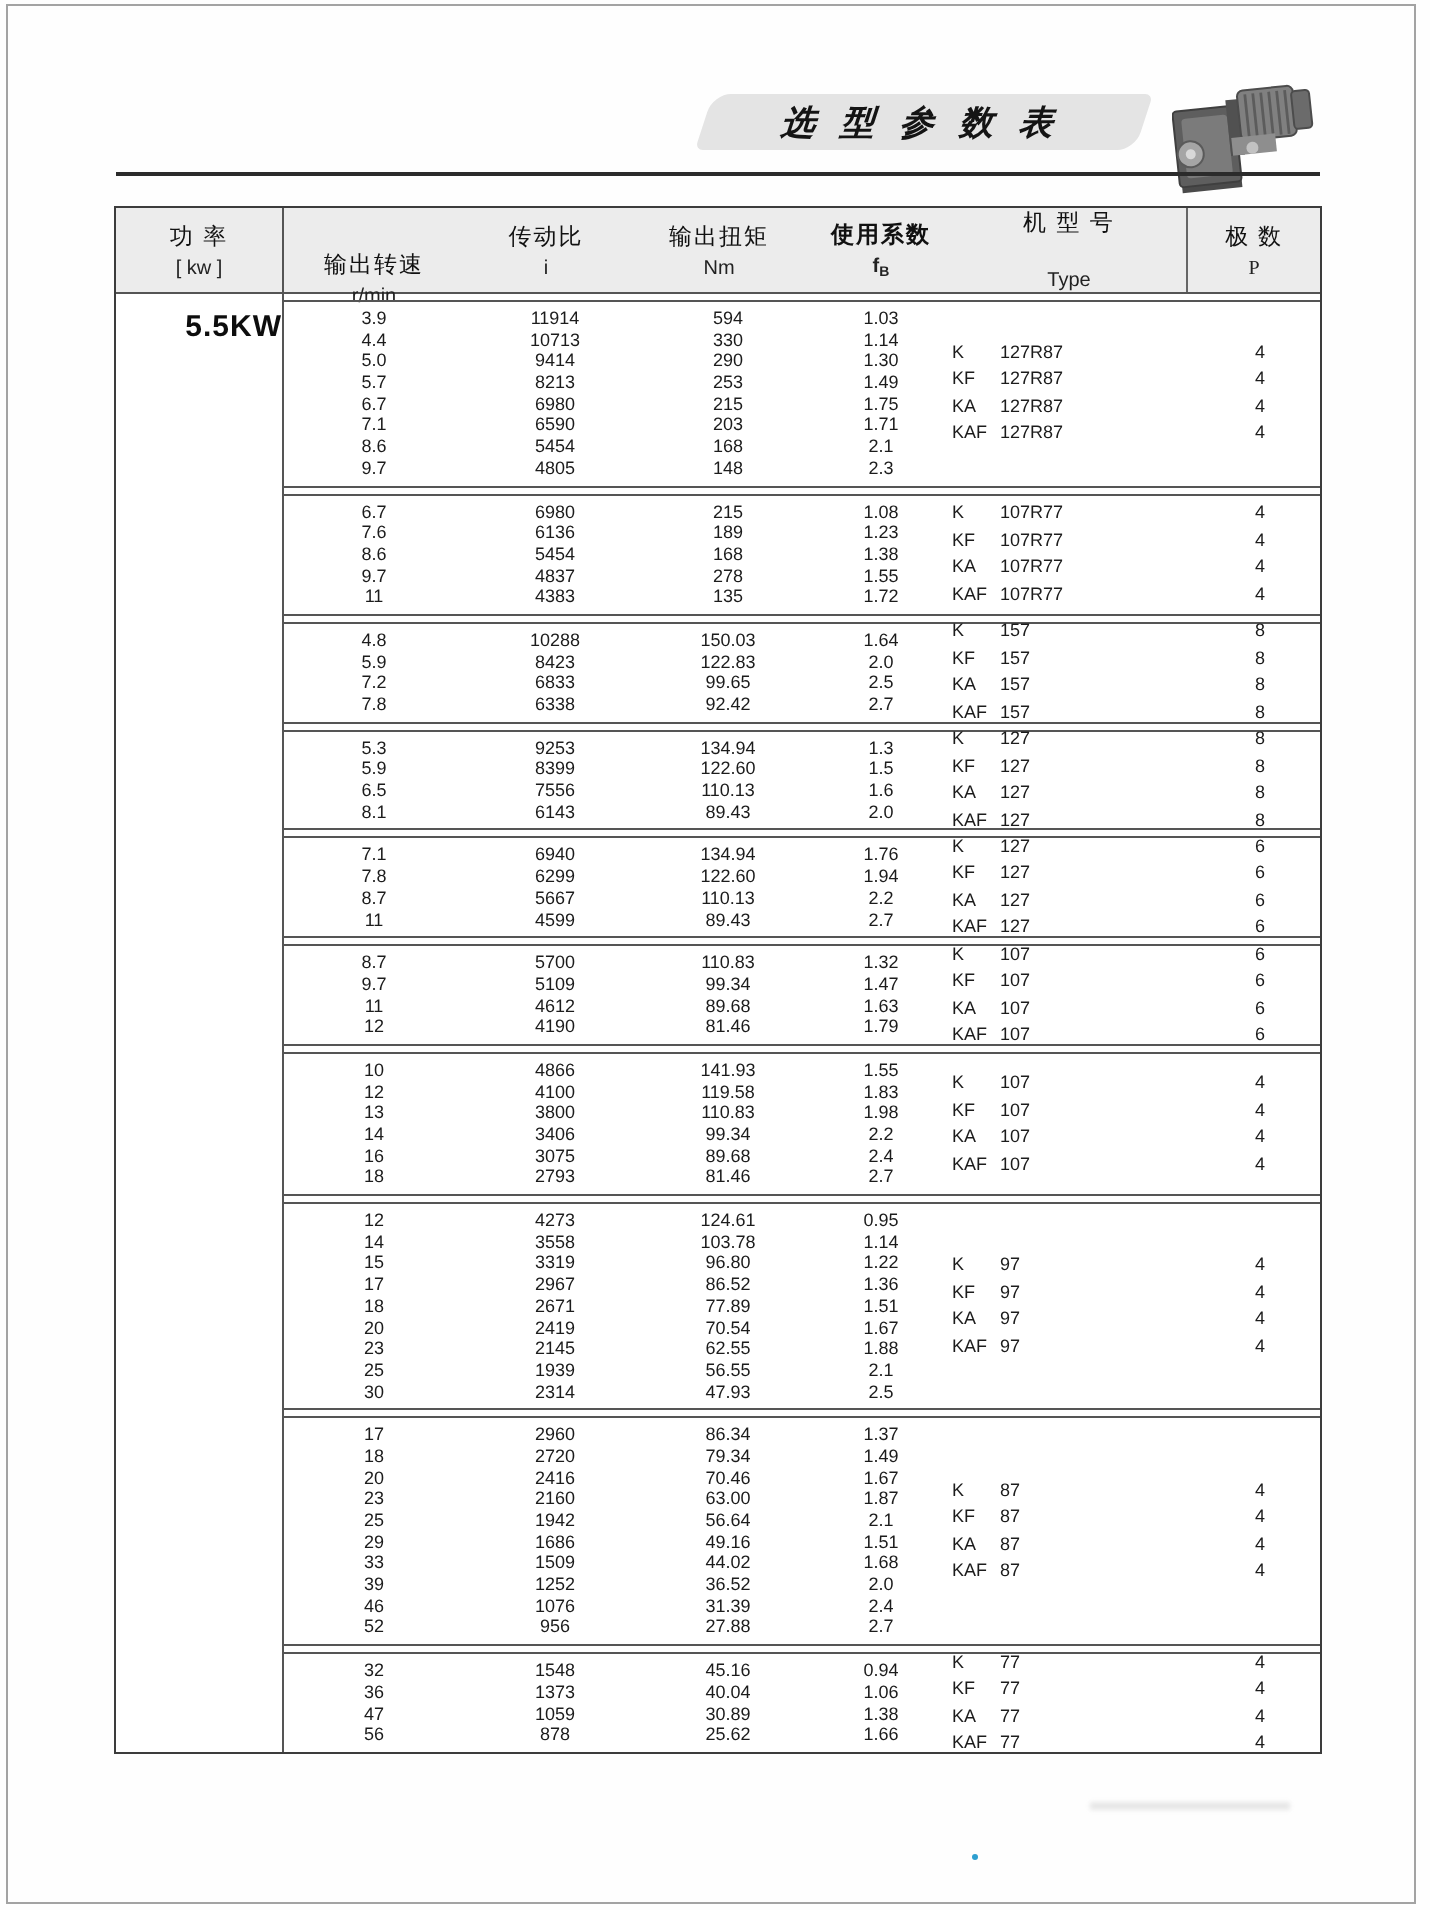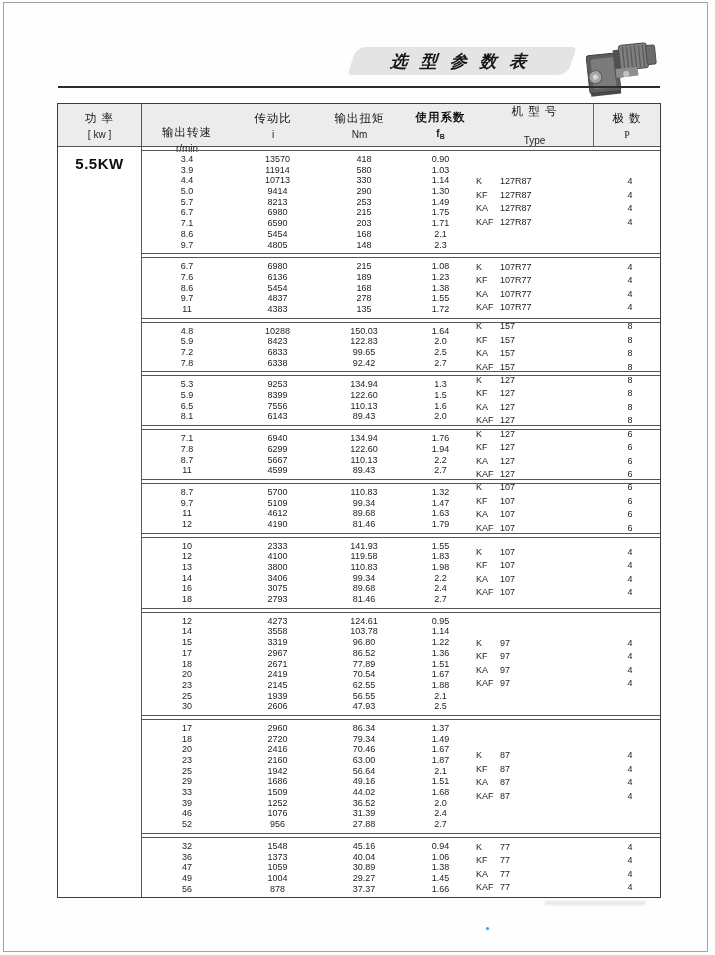--- a/index.html
+++ b/index.html
@@ -24,21 +24,21 @@
   .th{display:flex;flex-direction:column;justify-content:center;align-items:center;gap:3px;}
   .th .zh{font-size:11.5px;letter-spacing:1px;color:#111;}
   .th .sub{font-size:10px;color:#222;}
   .power-th{width:84px;border-right:1px solid #555;box-sizing:border-box;}
   .th-speed{width:90px;margin-top:28px;}.th-torque{width:91px;}.th-ratio{width:82px;}.th-factor{width:71px;font-weight:bold;}.th-type{width:117px;justify-content:space-between;}
   .poles-th{width:65px;flex:1;border-left:1px solid #666;box-sizing:border-box;font-family:Liberation Serif, serif;}
   .subscript{font-size:7px;vertical-align:-2px;}
 
   .tbody{display:flex;}
   .power-col{width:84px;border-right:1px solid #555;box-sizing:border-box;flex:none;}
-  .power-label{margin-top:8px;text-align:center;font-size:15px;font-weight:bold;letter-spacing:.5px;color:#0d0d0d;}
+  .power-label{margin-top:8px;text-align:right;font-size:15px;font-weight:bold;letter-spacing:.5px;color:#0d0d0d;}
   .block-list{flex:1;padding-top:3px;}
   .block{position:relative;border-top:1px solid #555;border-bottom:1px solid #555;margin-bottom:3px;padding:3px 0;}
   .block:last-child{margin-bottom:0;border-bottom:none;}
   .rows{display:block;}
   .data-row{display:grid;grid-template-columns:90px 91px 82px 71px;height:10.7px;line-height:10.7px;}
   .data-row .cell{font-size:9px;text-align:center;color:#1c1c1c;}
   .types{position:absolute;left:334px;top:50%;transform:translateY(-50%);width:183px;}
   .type-row{display:flex;height:13.5px;line-height:13.5px;font-size:9px;color:#1c1c1c;}
   .type-prefix{width:24px;text-align:left;padding-left:0;}
   .type-size{text-align:center;}
@@ -115,29 +115,23 @@
     </div>
 
     <div class="tbody">
       <div class="power-col">
         <div class="power-label">5.5KW</div>
       </div>
       <div class="block-list" id="block-list">
           <div class="block">
     <div class="rows">
               <div class="data-row">
-                <span class="cell">3.4</span>
-                <span class="cell">13570</span>
-                <span class="cell">418</span>
-                <span class="cell">0.90</span>
-              </div>
-              <div class="data-row">
                 <span class="cell">3.9</span>
                 <span class="cell">11914</span>
-                <span class="cell">580</span>
+                <span class="cell">594</span>
                 <span class="cell">1.03</span>
               </div>
               <div class="data-row">
                 <span class="cell">4.4</span>
                 <span class="cell">10713</span>
                 <span class="cell">330</span>
                 <span class="cell">1.14</span>
               </div>
               <div class="data-row">
                 <span class="cell">5.0</span>
@@ -452,21 +446,21 @@
                 <span class="type-prefix">KAF</span>
                 <span class="type-size">107</span>
                 <span class="poles">6</span>
               </div>
             </div>
   </div>
           <div class="block">
     <div class="rows">
               <div class="data-row">
                 <span class="cell">10</span>
-                <span class="cell">2333</span>
+                <span class="cell">4866</span>
                 <span class="cell">141.93</span>
                 <span class="cell">1.55</span>
               </div>
               <div class="data-row">
                 <span class="cell">12</span>
                 <span class="cell">4100</span>
                 <span class="cell">119.58</span>
                 <span class="cell">1.83</span>
               </div>
               <div class="data-row">
@@ -562,21 +556,21 @@
                 <span class="cell">1.88</span>
               </div>
               <div class="data-row">
                 <span class="cell">25</span>
                 <span class="cell">1939</span>
                 <span class="cell">56.55</span>
                 <span class="cell">2.1</span>
               </div>
               <div class="data-row">
                 <span class="cell">30</span>
-                <span class="cell">2606</span>
+                <span class="cell">2314</span>
                 <span class="cell">47.93</span>
                 <span class="cell">2.5</span>
               </div>
             </div>
     <div class="types">
               <div class="type-row">
                 <span class="type-prefix">K</span>
                 <span class="type-size">97</span>
                 <span class="poles">4</span>
               </div>
@@ -697,29 +691,23 @@
                 <span class="cell">40.04</span>
                 <span class="cell">1.06</span>
               </div>
               <div class="data-row">
                 <span class="cell">47</span>
                 <span class="cell">1059</span>
                 <span class="cell">30.89</span>
                 <span class="cell">1.38</span>
               </div>
               <div class="data-row">
-                <span class="cell">49</span>
-                <span class="cell">1004</span>
-                <span class="cell">29.27</span>
-                <span class="cell">1.45</span>
-              </div>
-              <div class="data-row">
                 <span class="cell">56</span>
                 <span class="cell">878</span>
-                <span class="cell">37.37</span>
+                <span class="cell">25.62</span>
                 <span class="cell">1.66</span>
               </div>
             </div>
     <div class="types">
               <div class="type-row">
                 <span class="type-prefix">K</span>
                 <span class="type-size">77</span>
                 <span class="poles">4</span>
               </div>
               <div class="type-row">

